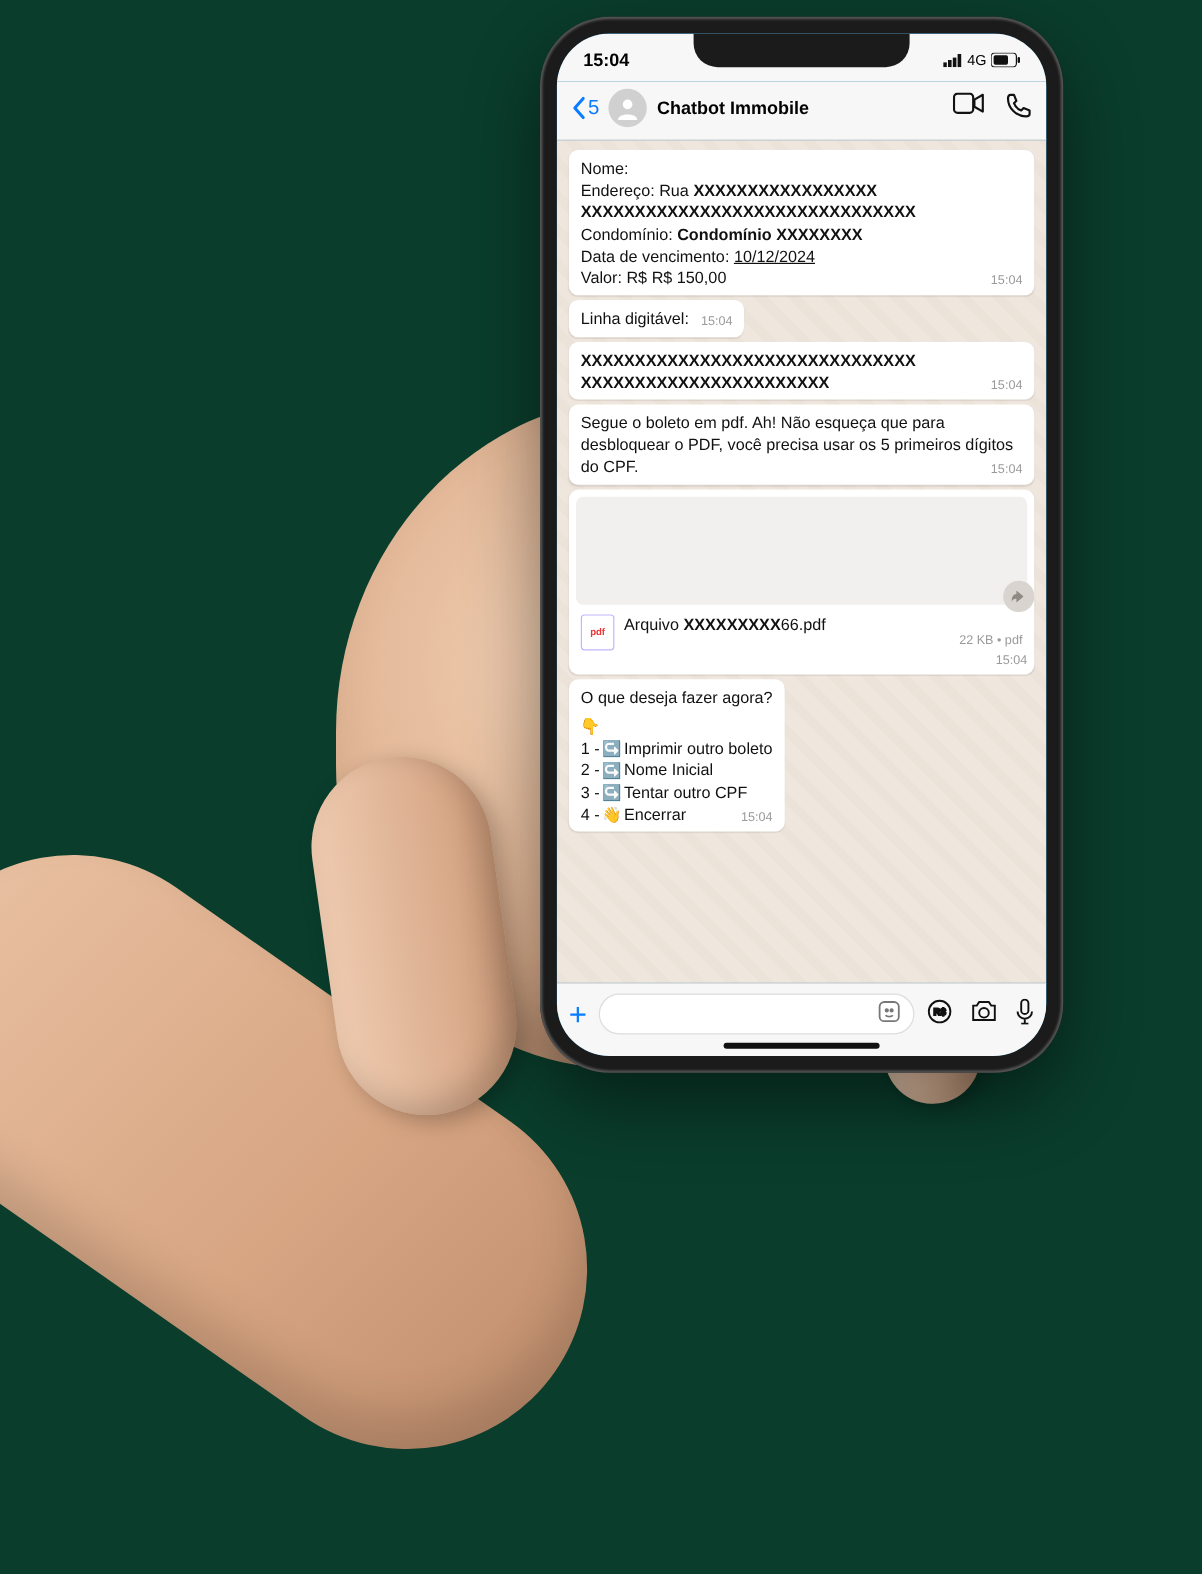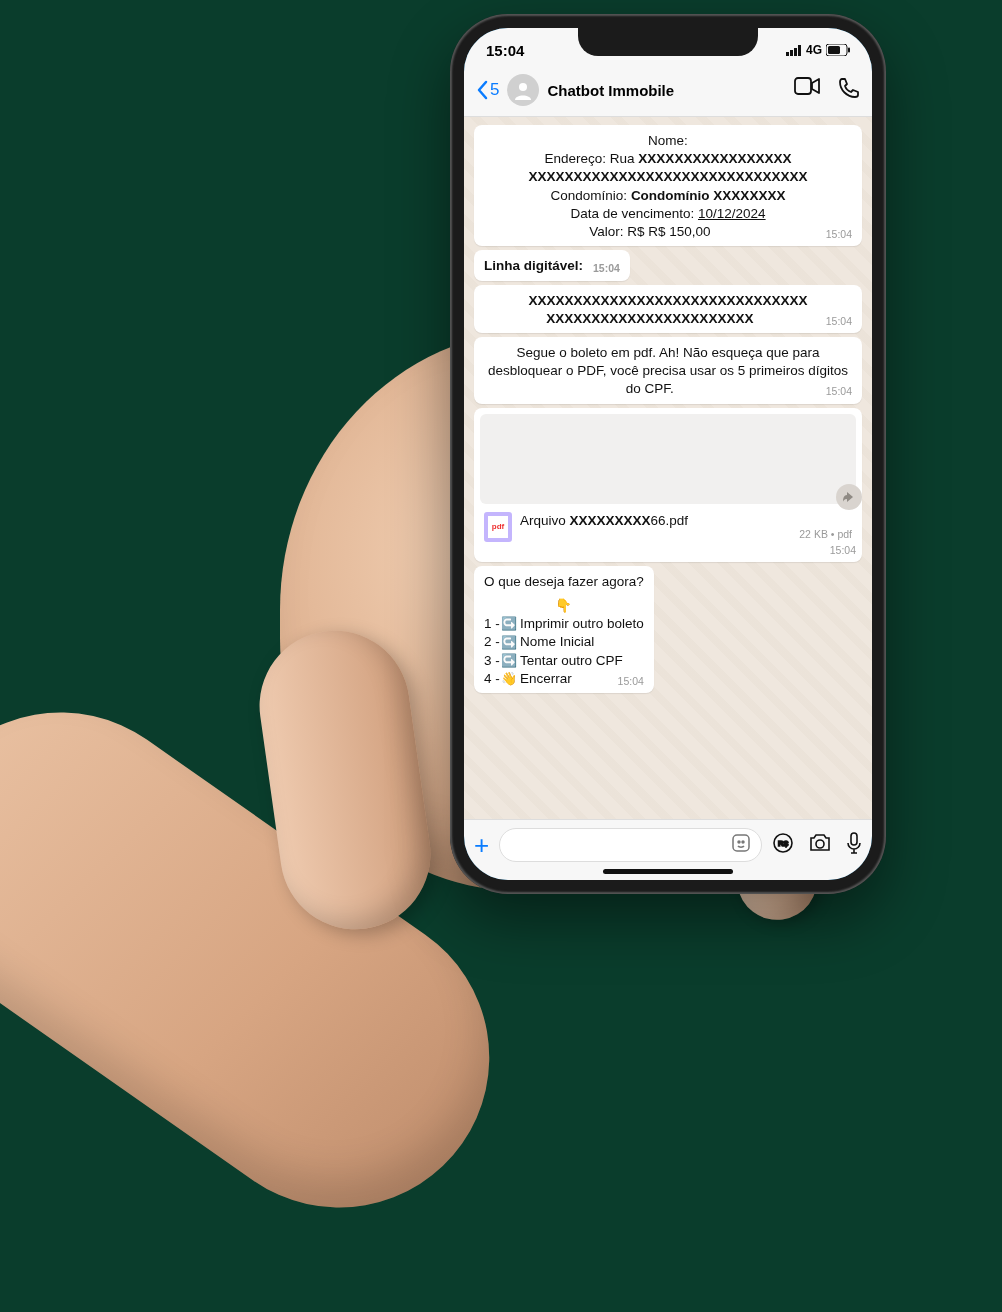--- a/index.html
+++ b/index.html
@@ -104,21 +104,21 @@
   .statusbar {
     height: 40px;
     background: #f7f7f7;
     display: flex;
     align-items: center;
     justify-content: space-between;
     padding: 4px 22px 0;
     font-size: 15px;
     font-weight: 700;
   }
-  .status-right { display:flex; align-items:center; gap:4px; font-size:12px; font-weight:700;}
+  .status-right { display:flex; align-items:center; gap:4px; font-size:12px; font-weight:400;}
   .signal-icon, .battery-icon { display:inline-flex; }
   .header {
     background: #f7f7f7;
     border-bottom: 1px solid #ddd;
     display: flex;
     align-items: center;
     padding: 6px 12px 10px;
     gap: 8px;
   }
   .back-btn { display:flex; align-items:center; gap:2px; font-size:17px; color:#0a7cff; font-weight:400;}
@@ -145,21 +145,20 @@
     color:#111;
   }
   .bubble {
     background:#fff;
     border-radius: 8px;
     padding: 7px 10px 5px 10px;
     max-width: 96%;
     box-shadow: 0 1px 1px rgba(0,0,0,.08);
     position:relative;
     line-height: 1.35;
-    text-align: center;
   }
   .bubble.wide { max-width: 100%; }
   .timestamp {
     float: right;
     font-size: 10.5px;
     color: #9a9a9a;
     margin-left: 10px;
     margin-top: 4px;
   }
   .timestamp.block { display:block; float:none; text-align:right; margin:2px 0 0; }
@@ -179,21 +178,21 @@
     margin-bottom:6px;
     position:relative;
   }
   .fwd-badge{
     position:absolute; right:-6px; top:70px;
     width:26px; height:26px; border-radius:50%;
     background:#d9d4cf; display:flex; align-items:center; justify-content:center;
   }
   .pdf-row { display:flex; align-items:center; gap:8px; padding:2px 4px 0 4px;}
   .pdf-icon {
-    width:28px; height:30px; background:#fff; border:4px solid #c4b5fd; border-radius:3px;
+    width:28px; height:30px; background:#fff; border:1px solid #c4b5fd; border-radius:3px;
     display:flex; align-items:center; justify-content:center; font-size:8px; color:#e33; font-weight:700;
   }
   .pdf-meta { font-size:10.5px; color:#9a9a9a;text-align:right; }
   .menu-row { display:flex; align-items:center; gap:2px; }
   .opt-icon { font-size:13px; }
 
   .input-bar {
     background:#f7f7f7;
     border-top:1px solid #ddd;
     padding:8px 10px 18px;
@@ -300,21 +299,21 @@
         </div>
         <div>
           <span>Data de vencimento: </span><span class="underline">10/12/2024</span>
         </div>
         <div>
           <span>Valor: R$ R$ 150,00</span>
           <span class="timestamp">15:04</span>
         </div>
       </div>
 
-      <div class="bubble" style="align-self:flex-start;font-weight:bold;">
+      <div class="bubble" style="align-self:flex-start;">
         <span>Linha digitável:</span>
         <span class="timestamp">15:04</span>
       </div>
 
       <div class="bubble wide">
         <div class="wrap"><b>XXXXXXXXXXXXXXXXXXXXXXXXXXXXXXX</b></div>
         <div class="wrap">
           <b>XXXXXXXXXXXXXXXXXXXXXXX</b>
           <span class="timestamp">15:04</span>
         </div>

